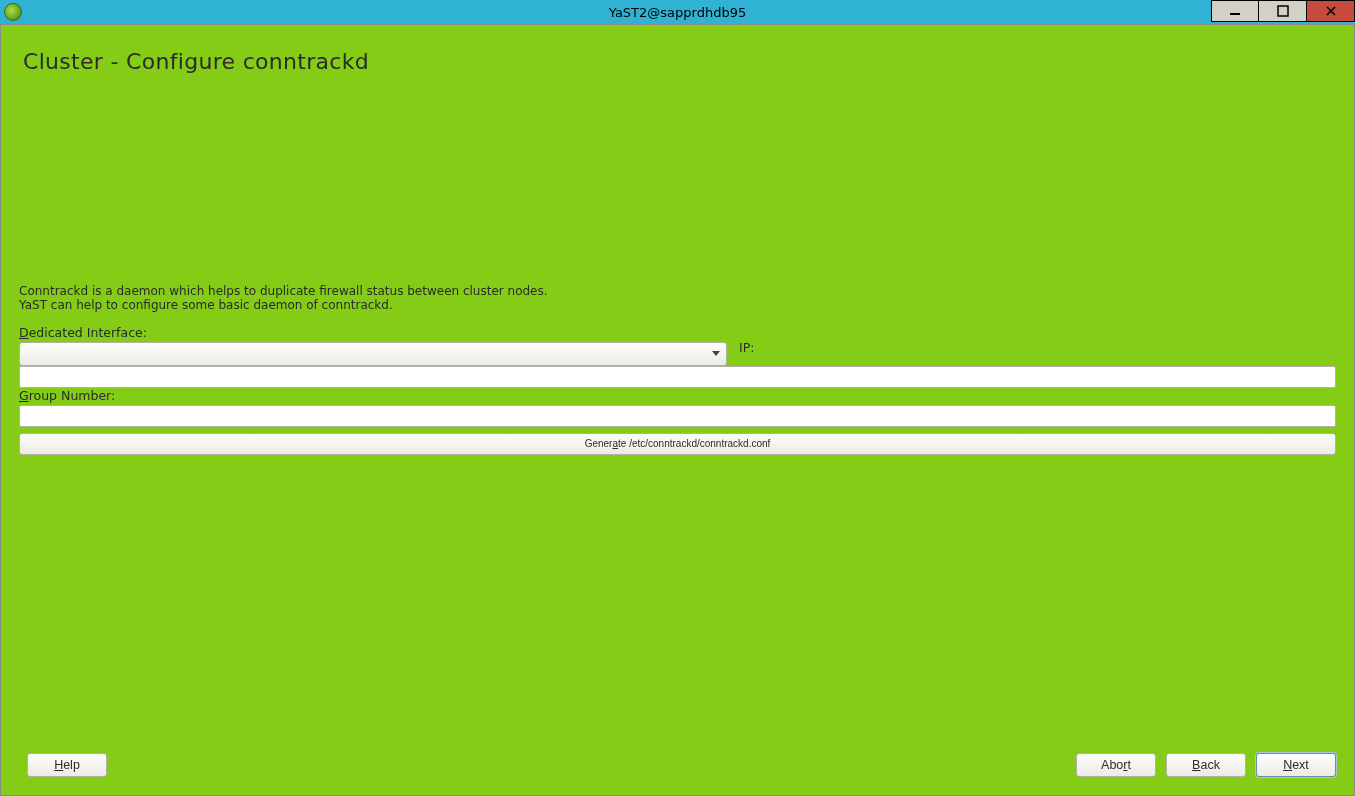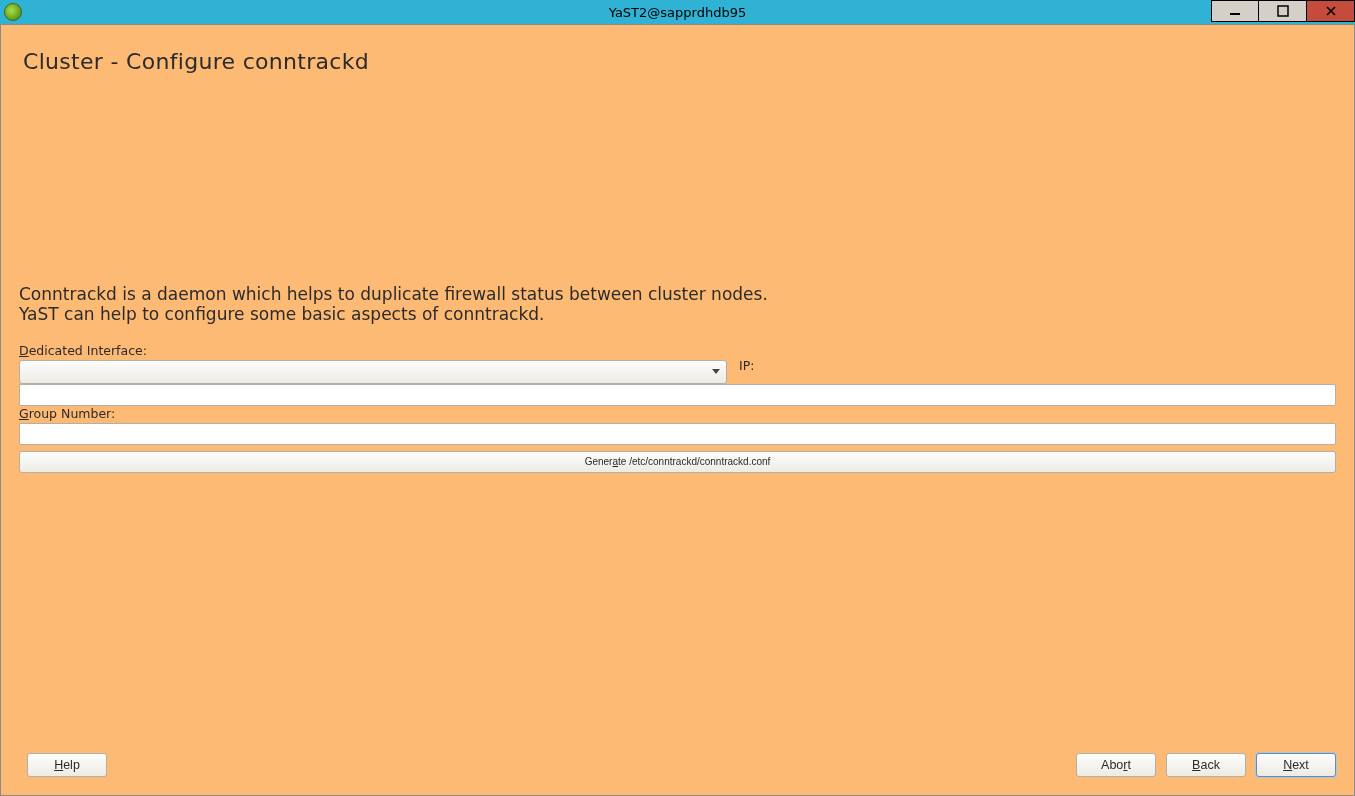--- a/index.html
+++ b/index.html
@@ -51,42 +51,42 @@
     font-size: 12px;
     cursor: pointer;
   }
   .win-btn.min { background: #d4d0c8; }
   .win-btn.max { background: #d4d0c8; border-left: none; }
   .win-btn.close { background: #c54b3c; border-left: none; }
   .win-btn svg { display: block; }
 
   .client-area {
     flex: 1;
-    background: #fdba74;
+    background: #84cc16;
     border: 1px solid #8a8a8a;
     margin: 0;
     display: flex; flex-direction: column;
     padding: 18px;
     position: relative;
   }
 
   .page-heading {
     font-size: 22px;
     color: #2b2b2b;
     margin: 6px 0 0 4px;
     letter-spacing: 0.3px;
   }
 
   .spacer-top { flex: 0 0 210px; }
 
   .desc-text {
     color: #2b2b2b;
-    font-size: 17px;
+    font-size: 12px;
     line-height: 1.2;
-    margin-bottom: 18px;
+    margin-bottom: 12px;
   }
 
   .form-row {
     display: flex;
     align-items: center;
     gap: 6px;
   }
   .field-label {
     font-size: 12.5px;
     color: #2b2b2b;
@@ -193,21 +193,21 @@
     </div>
   </div>
 
   <div class="client-area">
     <div class="page-heading">Cluster - Configure conntrackd</div>
 
     <div class="spacer-top"></div>
 
     <div class="desc-text">
       <div>Conntrackd is a daemon which helps to duplicate firewall status between cluster nodes.</div>
-      <div>YaST can help to configure some basic aspects of conntrackd.</div>
+      <div>YaST can help to configure some basic daemon of conntrackd.</div>
     </div>
 
     <div class="field-label">
       <span class="underline">D</span><span>edicated Interface:</span>
     </div>
     <div class="form-row">
       <div class="combo">
         <span></span>
         <div class="combo-arrow"></div>
       </div>

